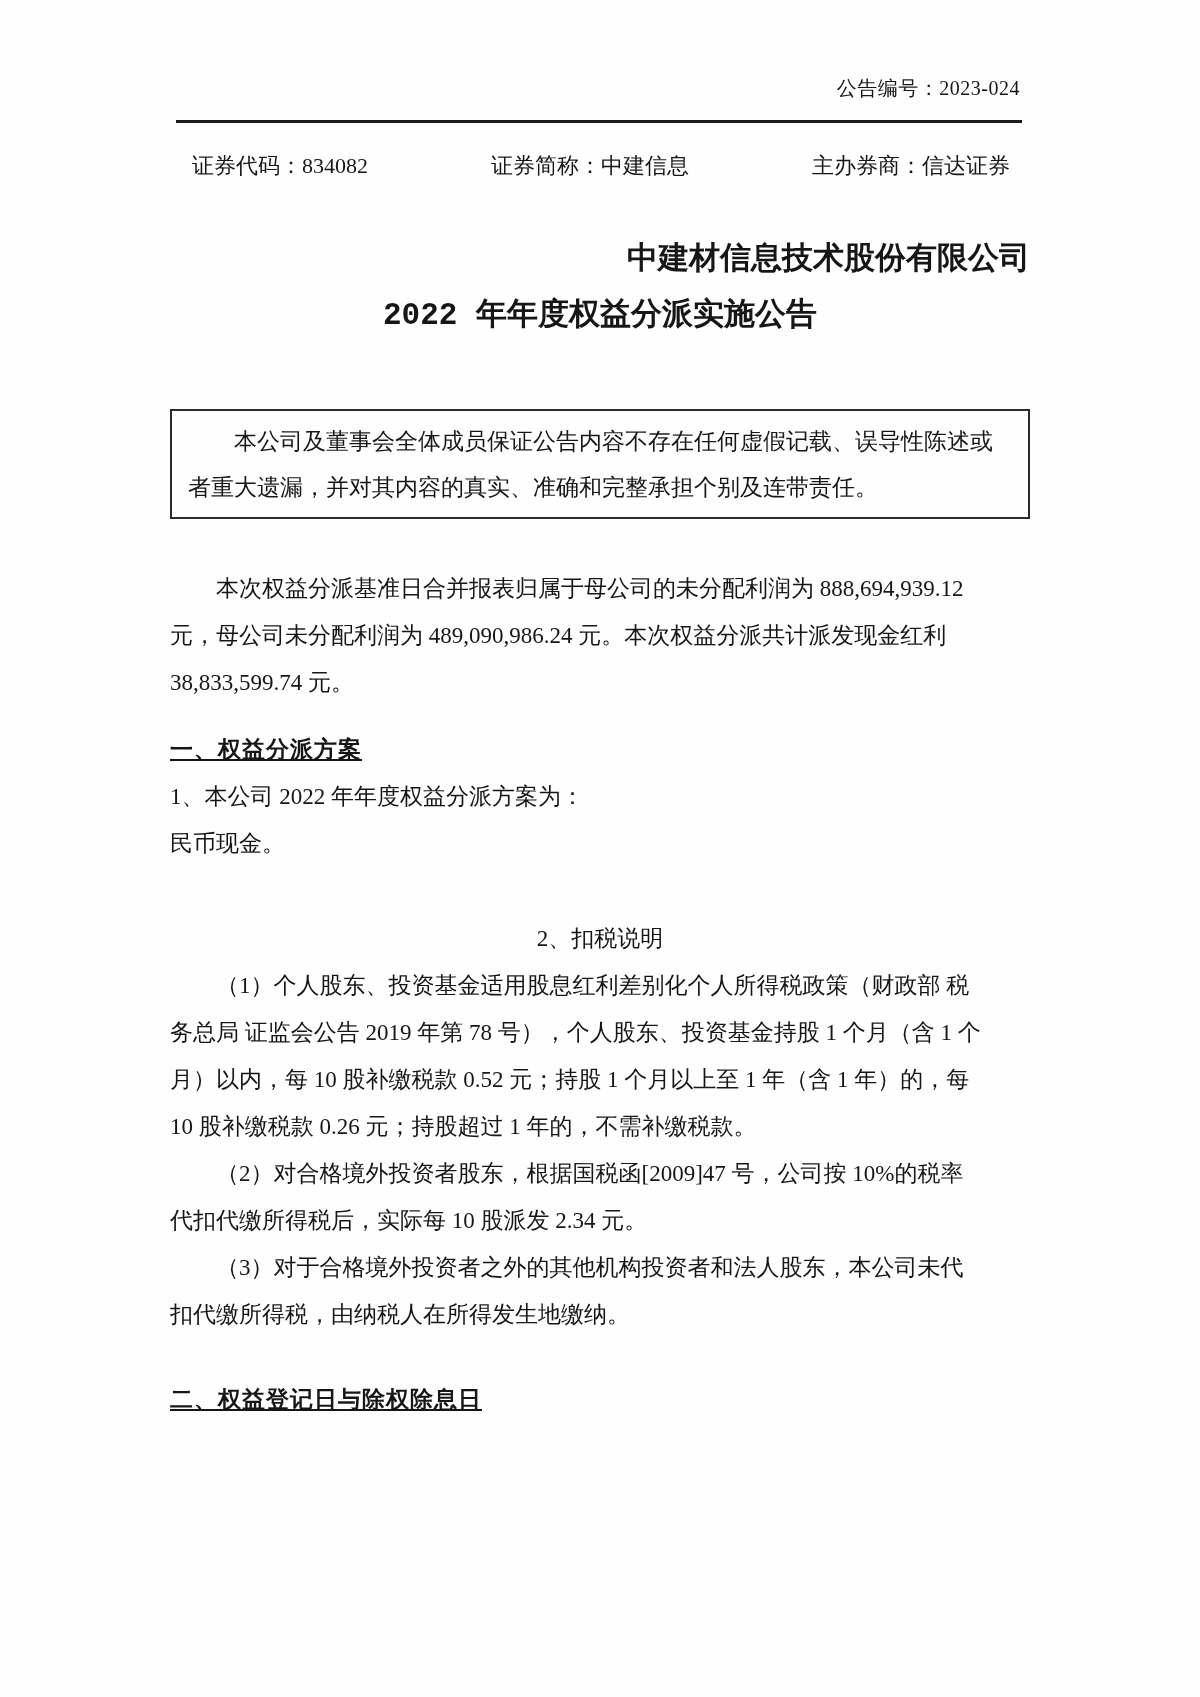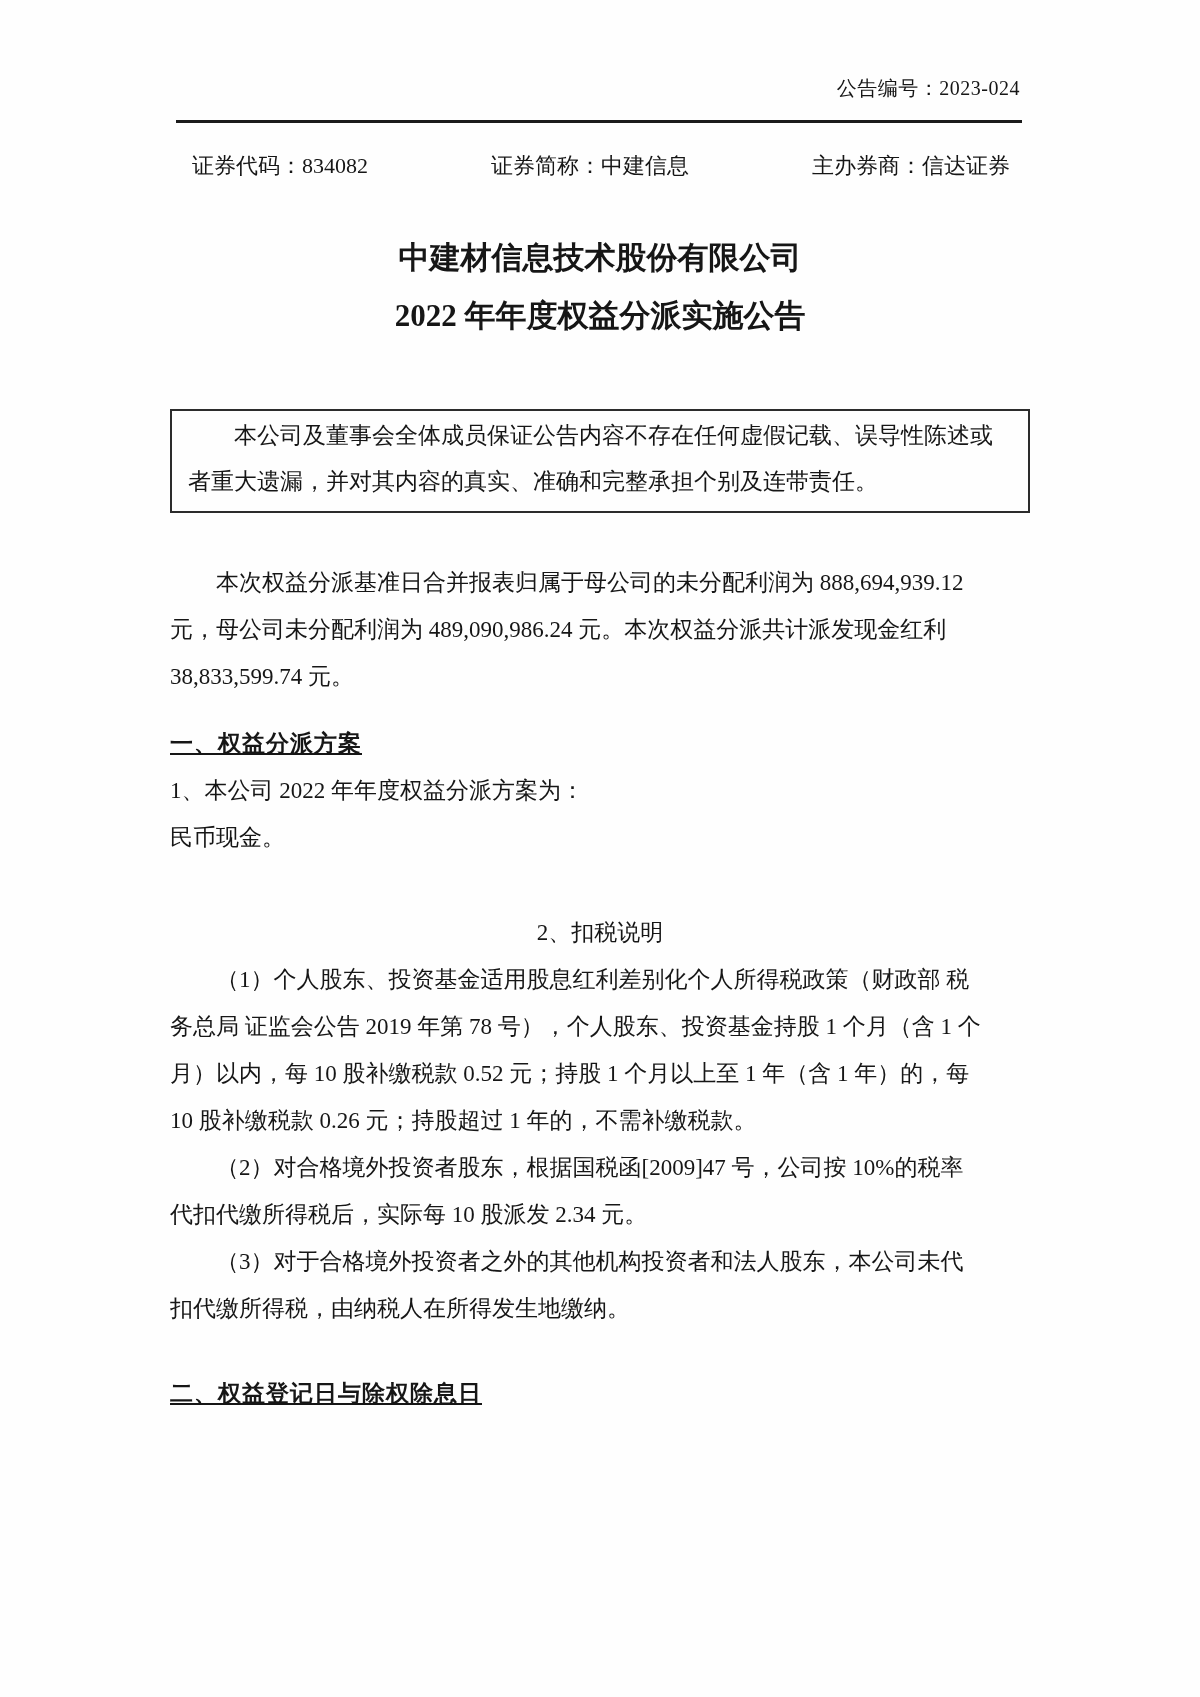--- a/index.html
+++ b/index.html
@@ -37,36 +37,37 @@
     margin-top: 29px;
     padding: 0 20px 0 22px;
     display: flex;
     justify-content: space-between;
     font-size: 22px;
     line-height: 28px;
     text-align: center;
   }
   .title1 {
     margin: 60px 0 0 0;
-    text-align: center;
+    text-align: right;
     font-size: 31px;
     line-height: 36px;
     font-weight: bold;
   }
   .title2 {
     margin: 22px 0 0 0;
     text-align: center;
     font-size: 31px;
     line-height: 36px;
     font-weight: bold;
+    font-family: Liberation Mono, monospace;
   }
   .disclaimer {
     margin-top: 75px;
     border: 2px solid #2c2c2c;
-    padding: 2px 16px 6px 16px;
+    padding: 8px 16px 6px 16px;
     font-size: 23px;
     line-height: 46px;
   }
   .body {
     margin-top: 46px;
     font-size: 23px;
     line-height: 47px;
   }
   .ln {
     white-space: nowrap;

